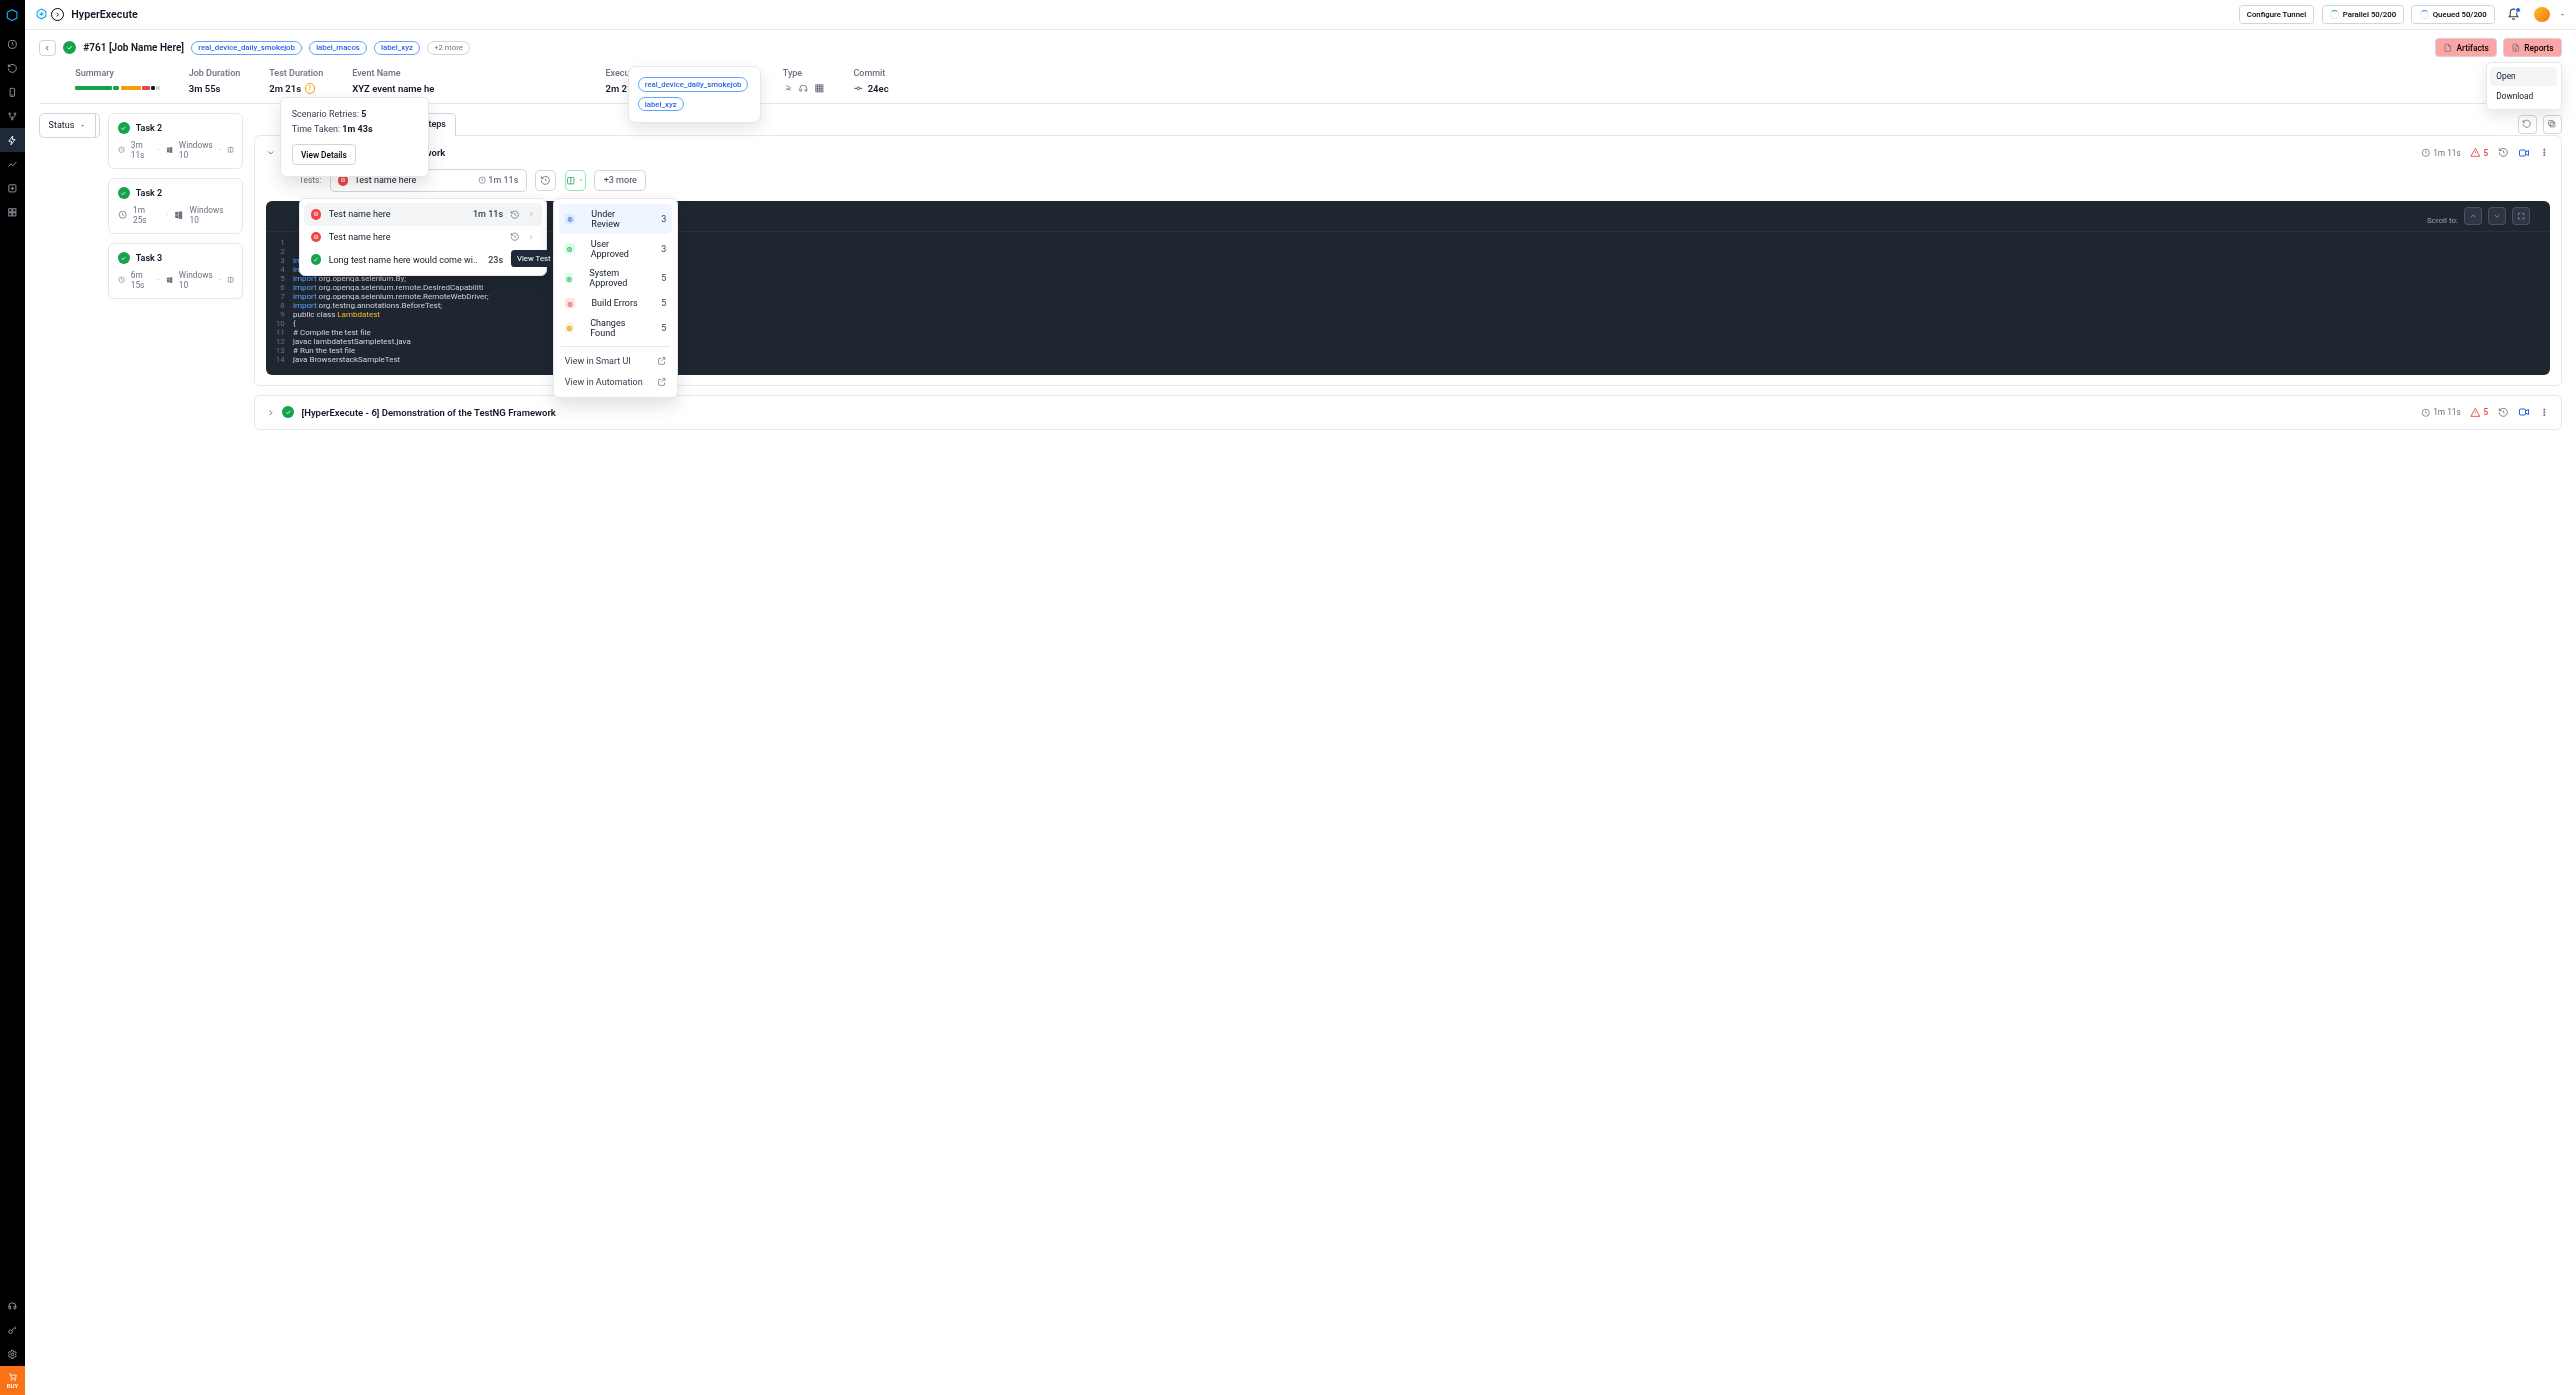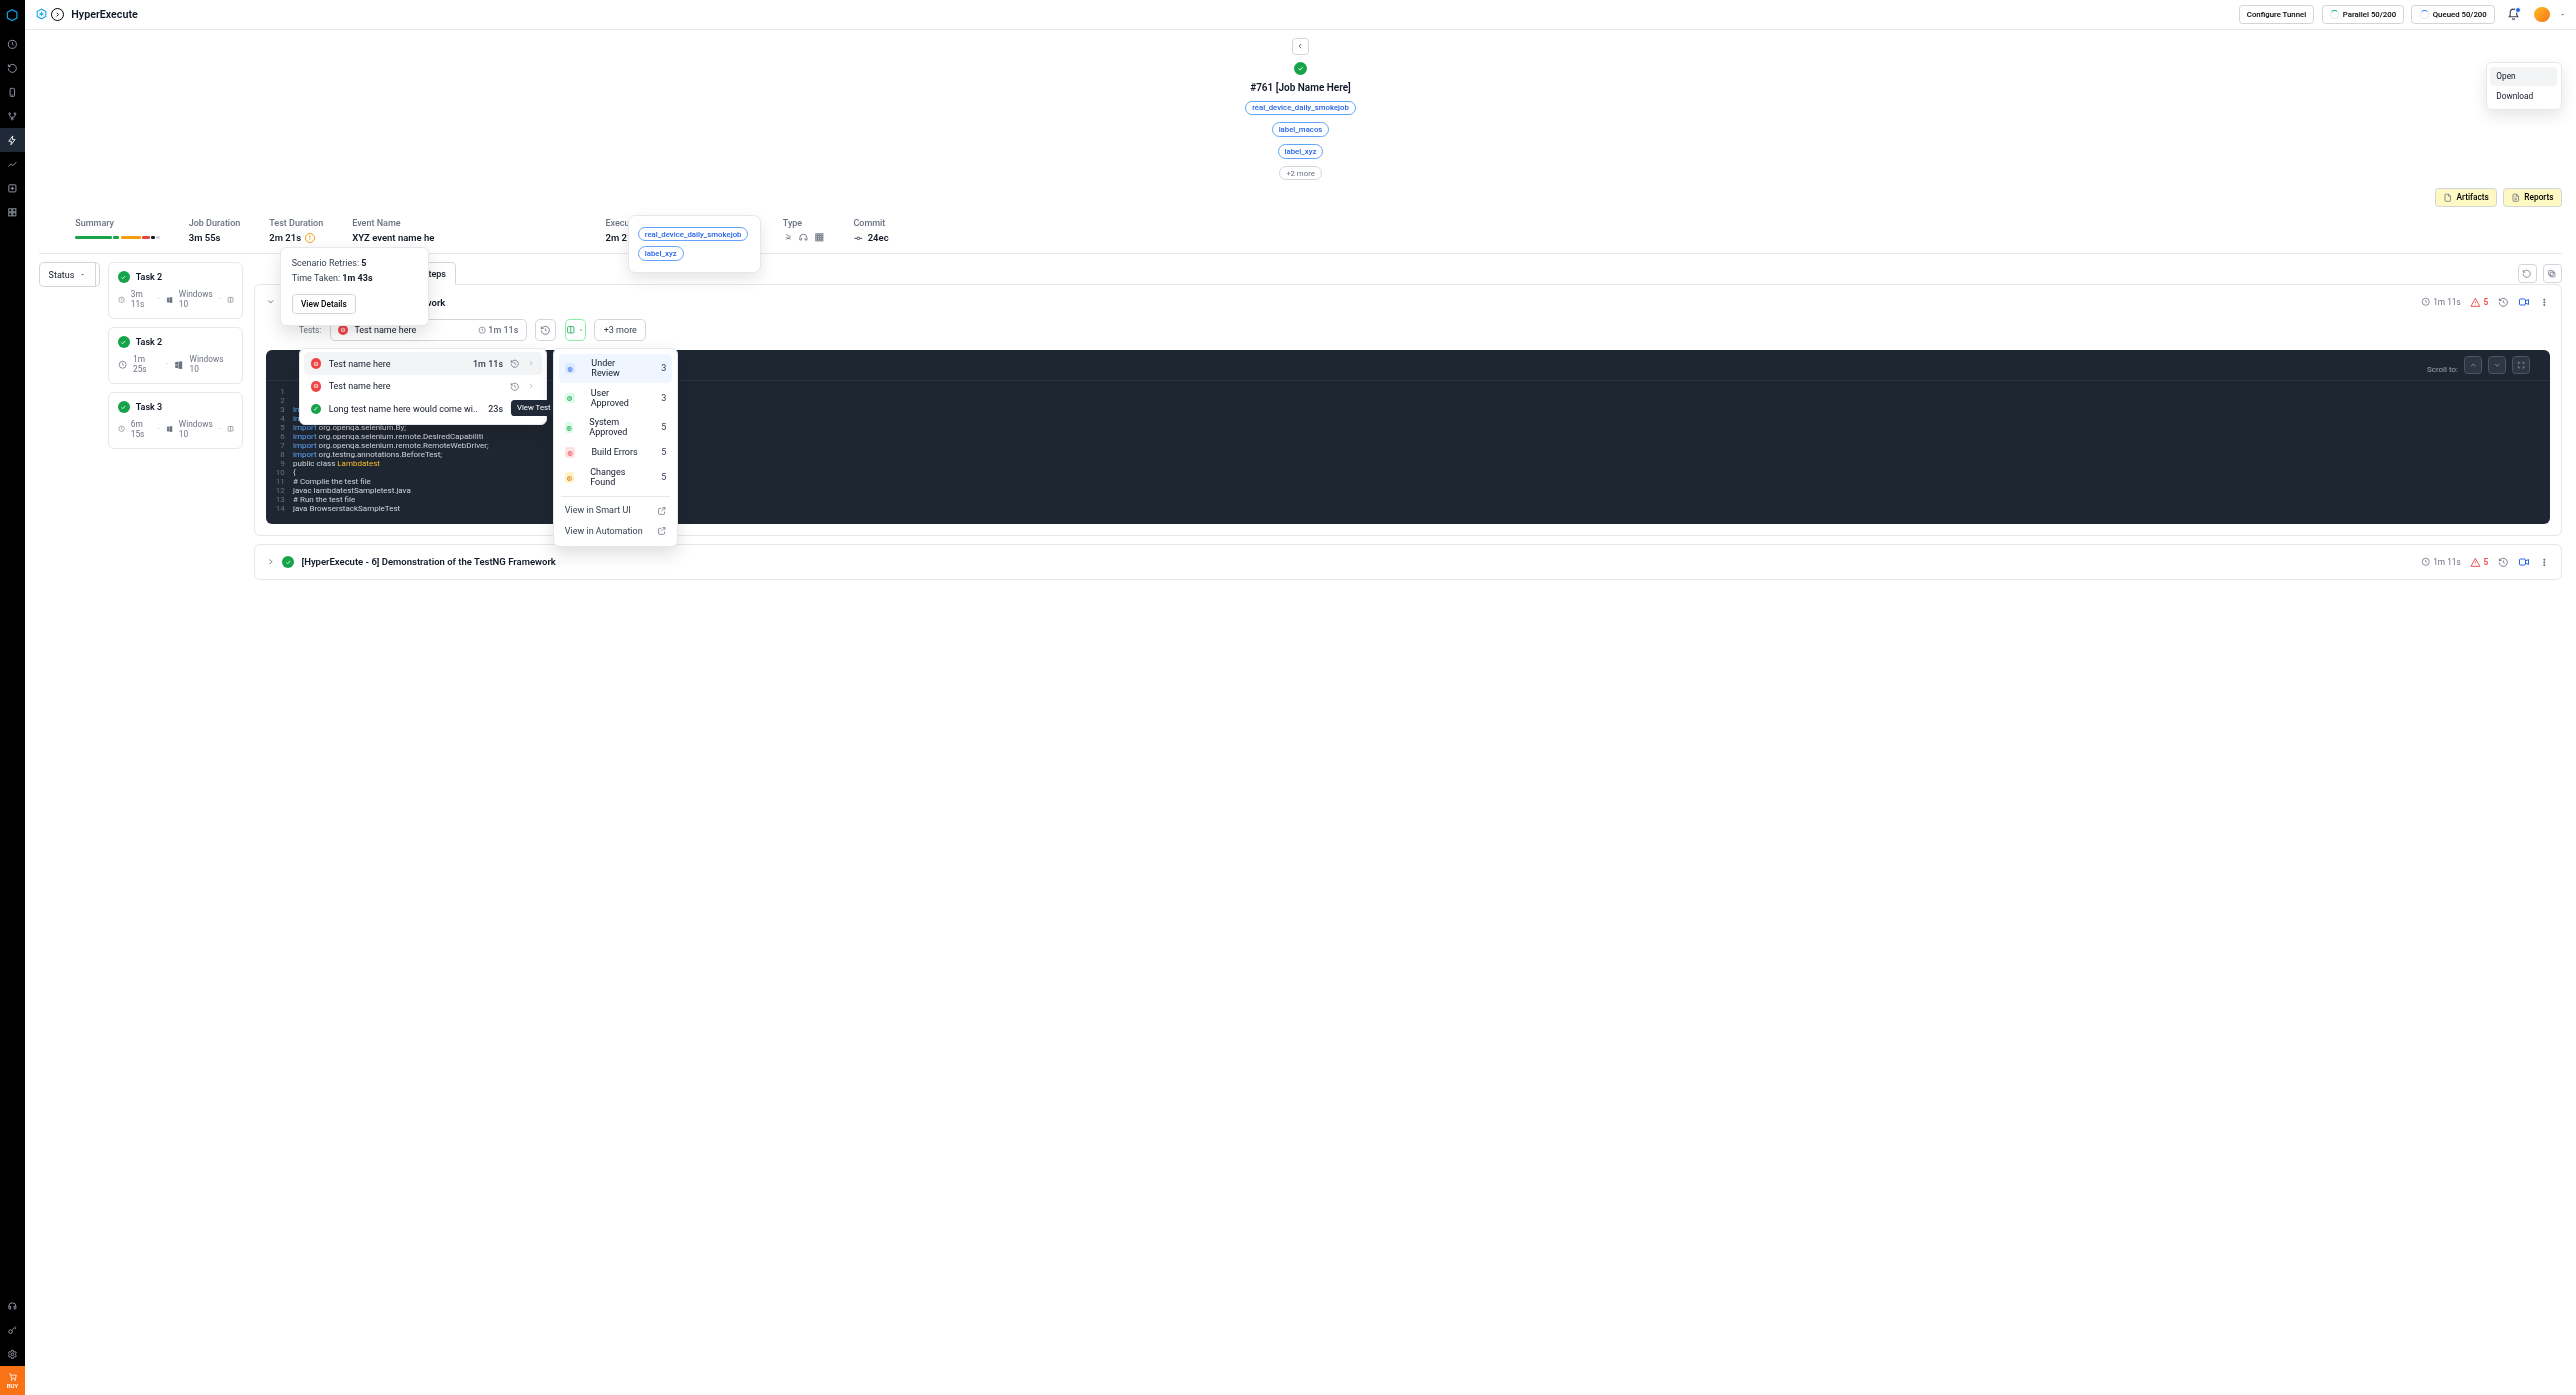--- a/index.html
+++ b/index.html
@@ -21,28 +21,28 @@
 .topbar-spacer { flex:1; }
 .tb-btn { border:0.6px solid #d1d5db; background:#fff; border-radius:3.6px; padding:3.6px 7.2px; font-size:7.8px; font-weight:500; cursor:pointer; display:flex; align-items:center; gap:3.6px; }
 .spinner-seg { width:9.5px; height:9.5px; border:1.2px solid #e5e7eb; border-top-color:#10b981; border-radius:50%; }
 .spinner-seg.blue { border-top-color:#3b82f6; }
 .bell-wrap { position:relative; margin-left:4.8px; cursor:pointer; }
 .bell-dot { position:absolute; top:-1.2px; right:-1.2px; width:6px; height:6px; background:#2563eb; border-radius:50%; border:1.2px solid #fff; }
 .avatar { width:15.5px; height:15.5px; border-radius:50%; background:linear-gradient(135deg,#fbbf24,#f97316); margin-left:7.2px; }
 .caret-down { margin-left:2.4px; color:#6b7280; }
 
 .headerbar { padding:8.3px 14.3px 0 14.3px; position:relative; }
-.hb-row1 { display:flex; align-items:center; gap:7.2px;flex-direction:column; }
+.hb-row1 { display:flex; align-items:center; gap:7.2px; }
 .back-btn { width:16.7px; height:16.7px; border:0.6px solid #d1d5db; border-radius:3.6px; display:flex; align-items:center; justify-content:center; cursor:pointer; }
 .status-circle { width:13px; height:13px; border-radius:50%; background:#16a34a; display:flex; align-items:center; justify-content:center; color:#fff; }
 .job-title { font-size:10px; font-weight:600; }
 .chip { border:0.6px solid #60a5fa; color:#2563eb; border-radius:8.3px; padding:1.8px 6px; font-size:7.8px; font-weight:500; }
 .chip-more { border:0.6px solid #d1d5db; color:#6b7280; border-radius:8.3px; padding:1.8px 6px; font-size:7.8px; }
 .hb-actions { margin-left:auto; display:flex; gap:6px; }
-.hb-btn { border:0.6px solid #d1d5db; background:#fef9c3; border-radius:3.6px; padding:3.6px 7.2px; font-size:8.3px; font-weight:500; display:flex; align-items:center; gap:3.6px; cursor:pointer; }
+.hb-btn { border:0.6px solid #d1d5db; background:#fca5a5; border-radius:3.6px; padding:3.6px 7.2px; font-size:8.3px; font-weight:500; display:flex; align-items:center; gap:3.6px; cursor:pointer; }
 .hb-btn svg { color:#6b7280; }
 
 .hb-menu { position:absolute; right:14.3px; top:32px; background:#fff; border:0.6px solid #e5e7eb; border-radius:4.8px; box-shadow:0 6px 15px rgba(0,0,0,.1); padding:3.6px; width:76px; z-index:50; }
 .hb-menu-item { padding:4.8px 6px; border-radius:3.6px; font-size:8.3px; cursor:pointer; }
 .hb-menu-item:hover,.hb-menu-item.hover { background:#f3f4f6; }
 
 .metrics { display:flex; gap:29px; padding:10.7px 14.3px 9.5px 36px; border-bottom:0.6px solid #e5e7eb; position:relative; }
 .metric-label { color:#6b7280; font-size:9px; font-weight:500; }
 .metric-val { font-size:9.5px; font-weight:600; margin-top:4.8px; display:flex; align-items:center; gap:3.6px; }
 .prog { display:flex; gap:1.2px; margin-top:8.3px; }

